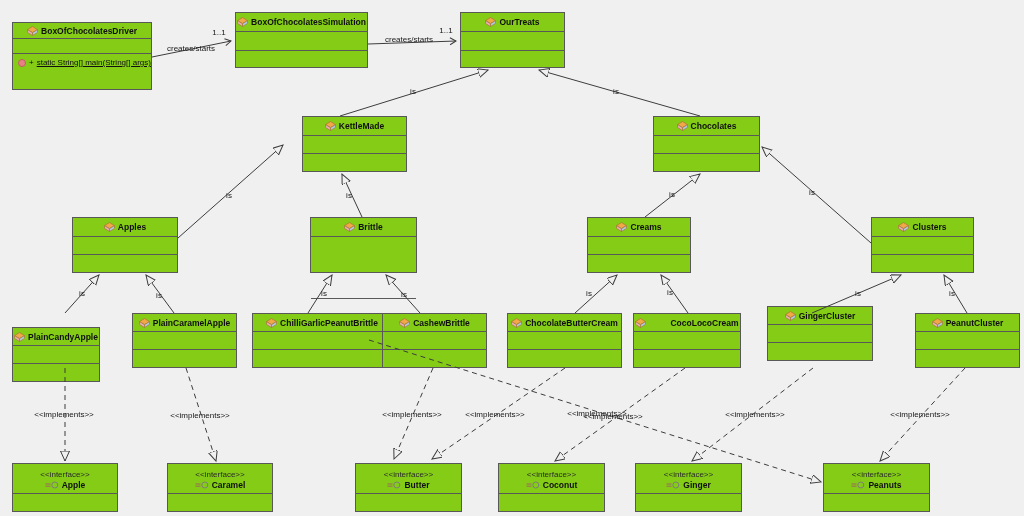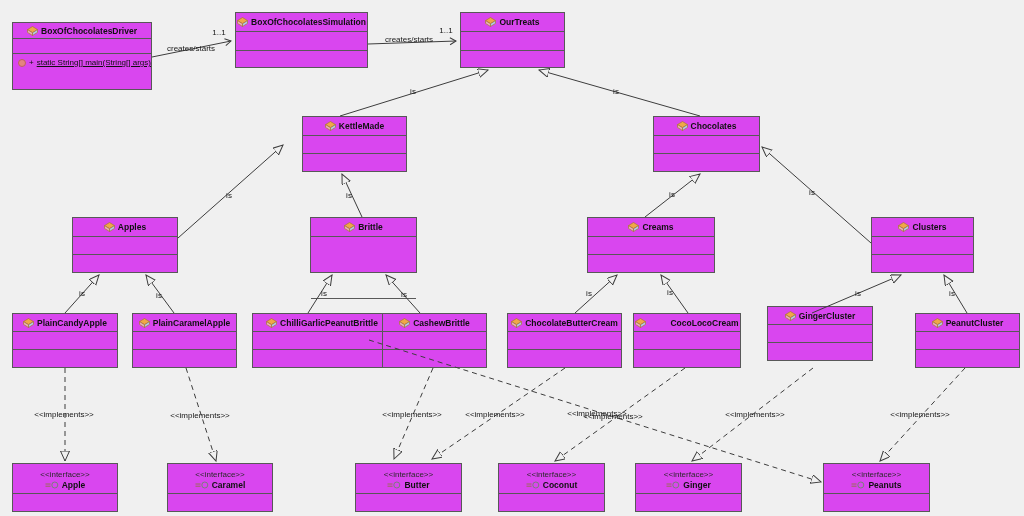--- a/index.html
+++ b/index.html
@@ -1,17 +1,17 @@
 <!DOCTYPE html>
 <html><head>
 <meta charset="utf-8">
 <style>
   html,body{margin:0;padding:0;background:#f0f0f0;font-family:"Liberation Sans",sans-serif;}
   #canvas{position:relative;width:1024px;height:516px;background:#f0f0f0;overflow:hidden;}
-  .uml-box{position:absolute;background:#d946ef;border:1px solid #585858;box-sizing:border-box;z-index:1;display:flex;flex-direction:column;}
+  .uml-box{position:absolute;background:#84cc16;border:1px solid #585858;box-sizing:border-box;z-index:1;display:flex;flex-direction:column;}
   .uml-title{display:flex;align-items:center;justify-content:center;gap:3px;border-bottom:1px solid #585858;box-sizing:border-box;font-weight:bold;font-size:8.5px;color:#101010;flex:0 0 auto;white-space:nowrap;overflow:hidden;}
   .uml-sec{box-sizing:border-box;border-bottom:1px solid #585858;flex:0 0 auto;}
   .uml-sec.last{flex:1 1 auto;border-bottom:none;}
   .iface .uml-title{flex-direction:column;gap:1px;font-weight:normal;padding-top:3px;flex:0 0 auto;}
   .stereo{font-size:8px;color:#2a2a2a;font-weight:normal;}
   .iname-row{display:flex;align-items:center;gap:3px;font-weight:bold;font-size:8.5px;color:#101010;}
   .member{display:flex;align-items:center;gap:3px;padding:4px 2px 0 5px;font-size:8px;color:#101010;white-space:nowrap;}
   .m-dot{width:6px;height:6px;border-radius:50%;background:#e48382;border:1px solid #c06060;flex:0 0 auto;}
   .sig{text-decoration:underline;}
   .icon{display:inline-flex;align-items:center;flex:0 0 auto;}
@@ -119,21 +119,21 @@
             <polygon points="5.5,0.5 10.5,3.6 5.5,6.7 0.5,3.6" fill="#f0a848" stroke="#a87630" stroke-width="0.7"></polygon>
             <polygon points="0.5,3.6 5.5,6.7 5.5,9.5 0.5,6.4" fill="#e8aeb6" stroke="#a87630" stroke-width="0.7"></polygon>
             <polygon points="10.5,3.6 5.5,6.7 5.5,9.5 10.5,6.4" fill="#aec8e8" stroke="#a87630" stroke-width="0.7"></polygon>
           </svg>
         </span>
         <span class="uml-name">Brittle</span>
       </div>
       <div class="uml-sec" style="height: 18px;"></div>
       <div class="uml-sec last"></div>
     </div>
-    <div class="uml-box" style="left: 587px; top: 217px; width: 128px; height: 56px;">
+    <div class="uml-box" style="left: 587px; top: 217px; width: 104px; height: 56px;">
       <div class="uml-title" style="height: 19px;">
         <span class="icon">
           <svg width="11" height="10" viewBox="0 0 11 10">
             <polygon points="5.5,0.5 10.5,3.6 5.5,6.7 0.5,3.6" fill="#f0a848" stroke="#a87630" stroke-width="0.7"></polygon>
             <polygon points="0.5,3.6 5.5,6.7 5.5,9.5 0.5,6.4" fill="#e8aeb6" stroke="#a87630" stroke-width="0.7"></polygon>
             <polygon points="10.5,3.6 5.5,6.7 5.5,9.5 10.5,6.4" fill="#aec8e8" stroke="#a87630" stroke-width="0.7"></polygon>
           </svg>
         </span>
         <span class="uml-name">Creams</span>
       </div>
@@ -147,21 +147,21 @@
             <polygon points="5.5,0.5 10.5,3.6 5.5,6.7 0.5,3.6" fill="#f0a848" stroke="#a87630" stroke-width="0.7"></polygon>
             <polygon points="0.5,3.6 5.5,6.7 5.5,9.5 0.5,6.4" fill="#e8aeb6" stroke="#a87630" stroke-width="0.7"></polygon>
             <polygon points="10.5,3.6 5.5,6.7 5.5,9.5 10.5,6.4" fill="#aec8e8" stroke="#a87630" stroke-width="0.7"></polygon>
           </svg>
         </span>
         <span class="uml-name">Clusters</span>
       </div>
       <div class="uml-sec" style="height: 18px;"></div>
       <div class="uml-sec last"></div>
     </div>
-    <div class="uml-box" style="left: 12px; top: 313px; width: 106px; height: 55px; text-align: right;">
+    <div class="uml-box" style="left: 12px; top: 327px; width: 88px; height: 55px; text-align: right;">
       <div class="uml-title" style="height: 18px;">
         <span class="icon">
           <svg width="11" height="10" viewBox="0 0 11 10">
             <polygon points="5.5,0.5 10.5,3.6 5.5,6.7 0.5,3.6" fill="#f0a848" stroke="#a87630" stroke-width="0.7"></polygon>
             <polygon points="0.5,3.6 5.5,6.7 5.5,9.5 0.5,6.4" fill="#e8aeb6" stroke="#a87630" stroke-width="0.7"></polygon>
             <polygon points="10.5,3.6 5.5,6.7 5.5,9.5 10.5,6.4" fill="#aec8e8" stroke="#a87630" stroke-width="0.7"></polygon>
           </svg>
         </span>
         <span class="uml-name">PlainCandyApple</span>
       </div>

